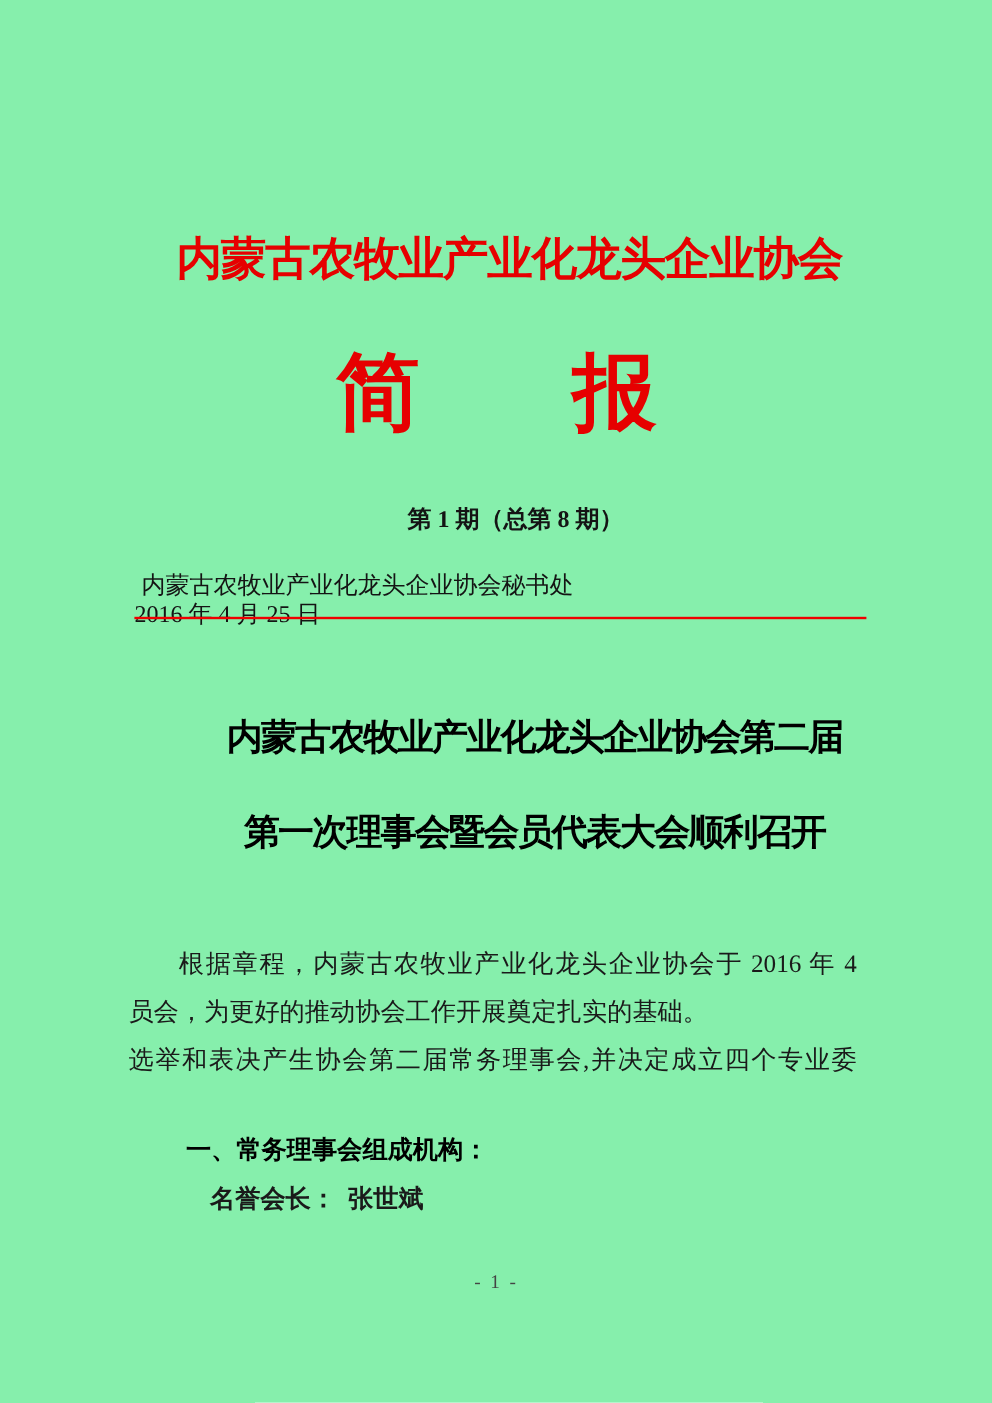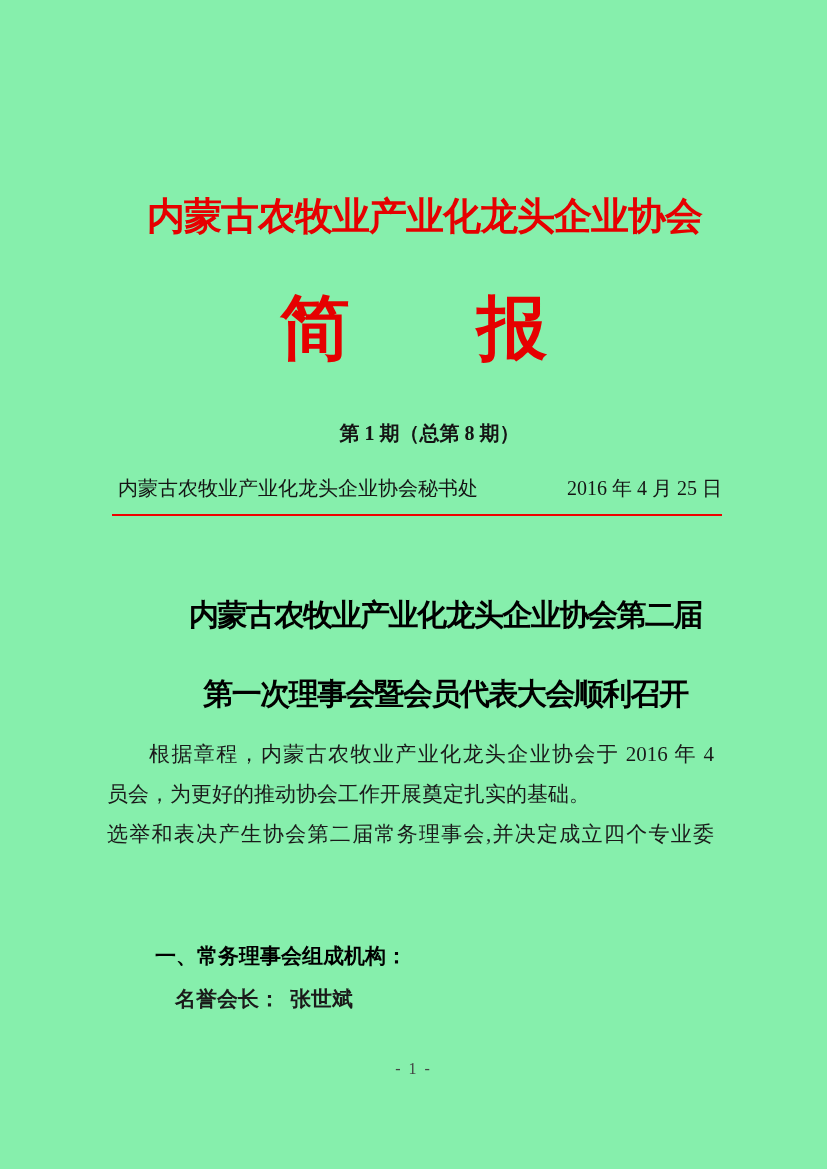--- a/index.html
+++ b/index.html
@@ -61,20 +61,21 @@
     position: absolute;
     top: 476px;
     left: 112px;
     width: 610px;
     display: flex;
     justify-content: space-between;
     align-items: baseline;
     font-size: 20px;
     line-height: 24px;
     color: #141414;
+    flex-direction: column;
   }
   .pub-row .publisher { padding-left: 6px; white-space: nowrap; }
   .pub-row .date { white-space: nowrap; }
   .red-rule {
     position: absolute;
     top: 514px;
     left: 112px;
     width: 610px;
     height: 2px;
     background: #ef0000;
@@ -94,21 +95,21 @@
     letter-spacing: -1.5px;
     color: #000000;
     white-space: nowrap;
   }
   .article-title.line1 { top: 595px; }
   .article-title.line2 { top: 674px; }
 
   
   .body-block {
     position: absolute;
-    top: 734px;
+    top: 783px;
     left: 107px;
     width: 607px;
     font-size: 21px;
     color: #1a1a1a;
   }
   .body-line {
     height: 40px;
     line-height: 40px;
     text-align: justify;
     white-space: nowrap;
@@ -119,21 +120,21 @@
     overflow: hidden;
   }
   .body-line.first { text-indent: 42px; }
 
   .section-heading {
     position: absolute;
     top: 943px;
     left: 107px;
     width: 607px;
     text-indent: 48px;
-    font-family: Liberation Mono, monospace;
+    font-family: Liberation Serif, serif;
     font-size: 21px;
     line-height: 30px;
     font-weight: bold;
     color: #000000;
   }
   .entry-row {
     position: absolute;
     top: 984px;
     left: 107px;
     width: 607px;

